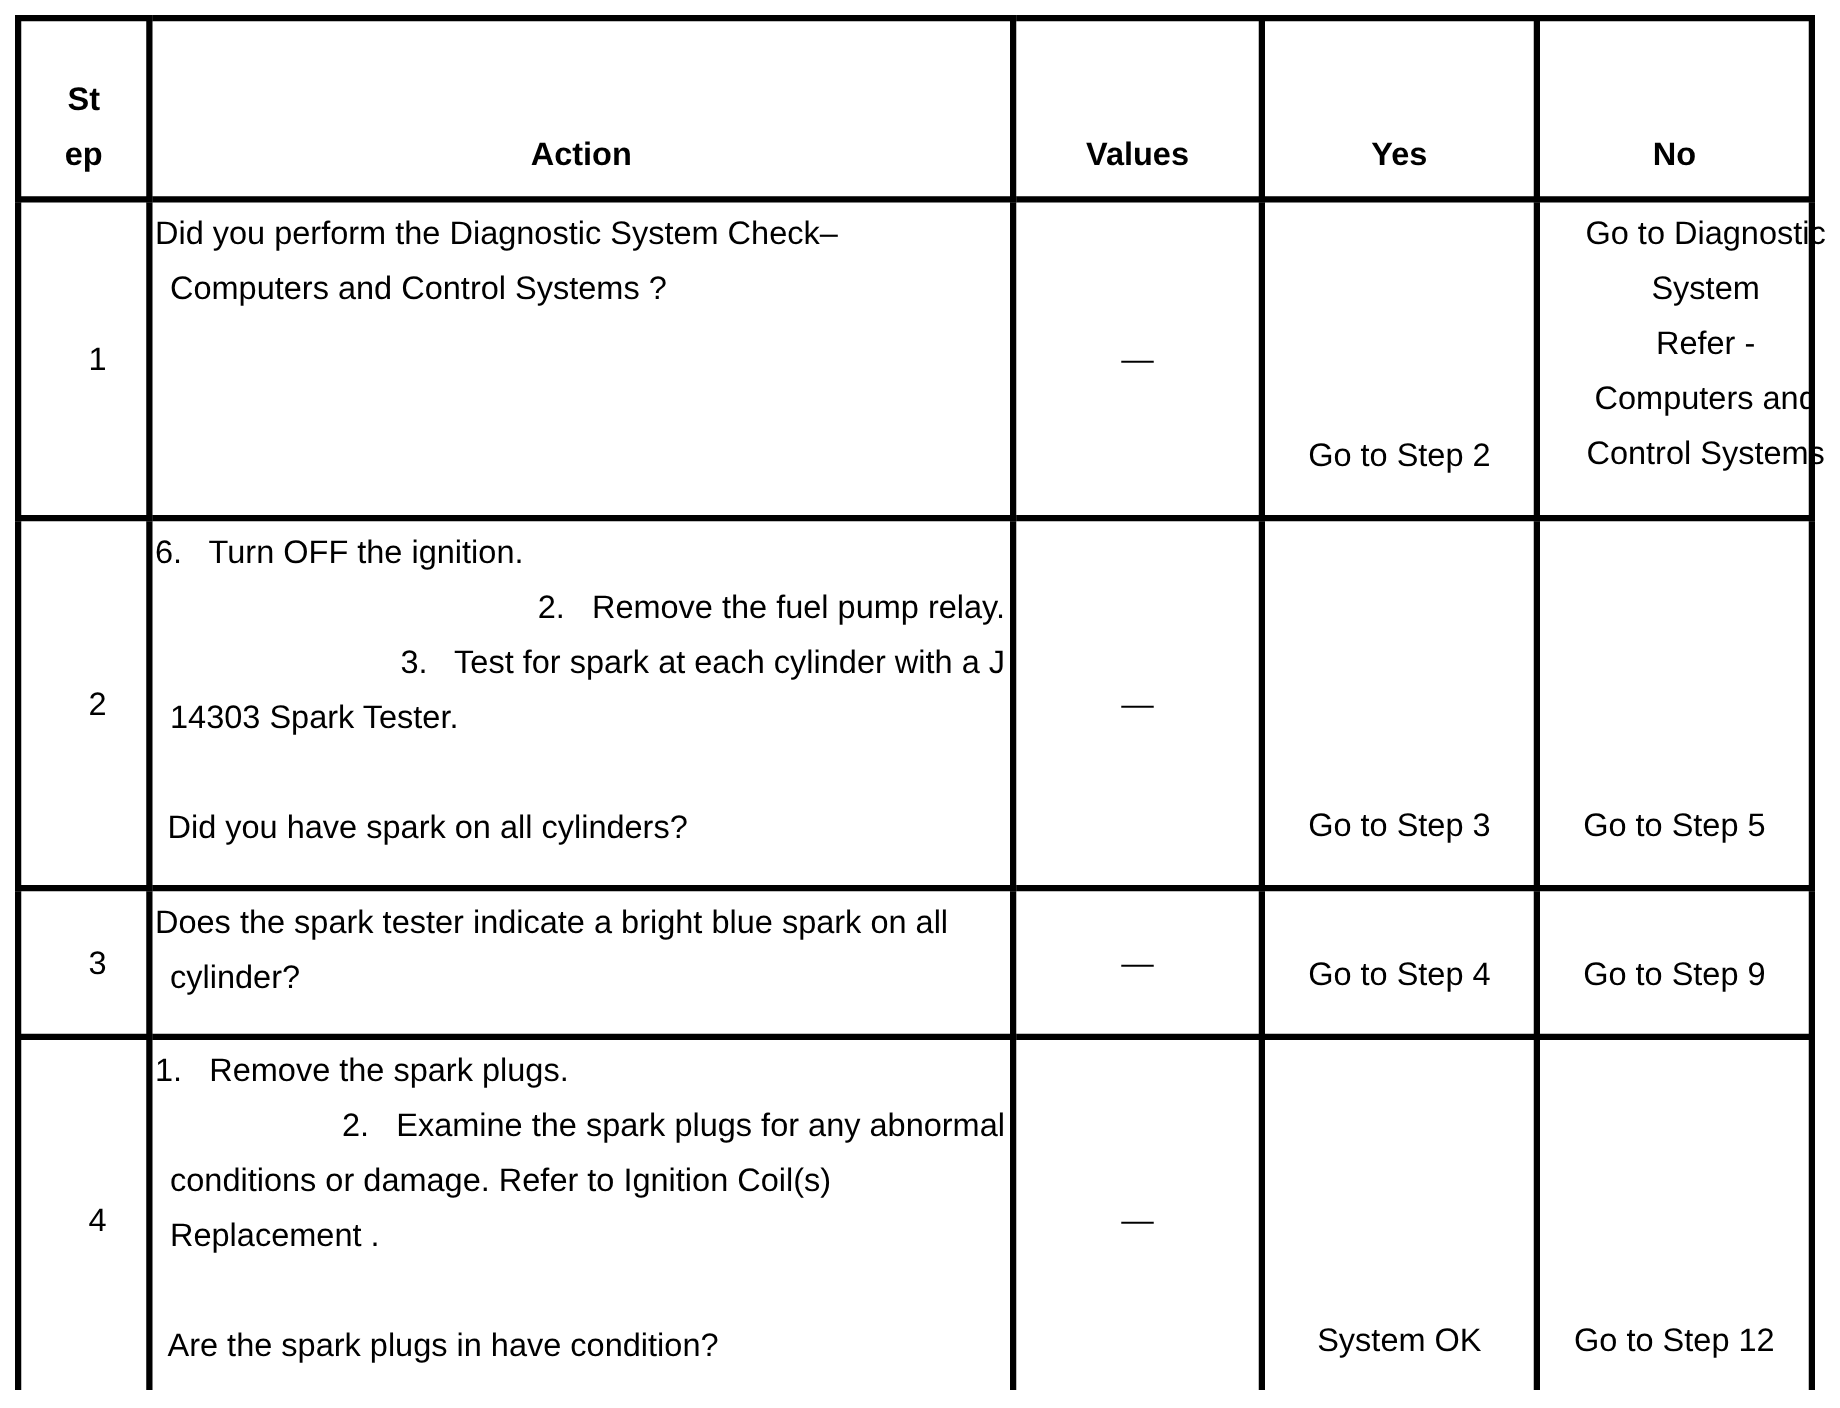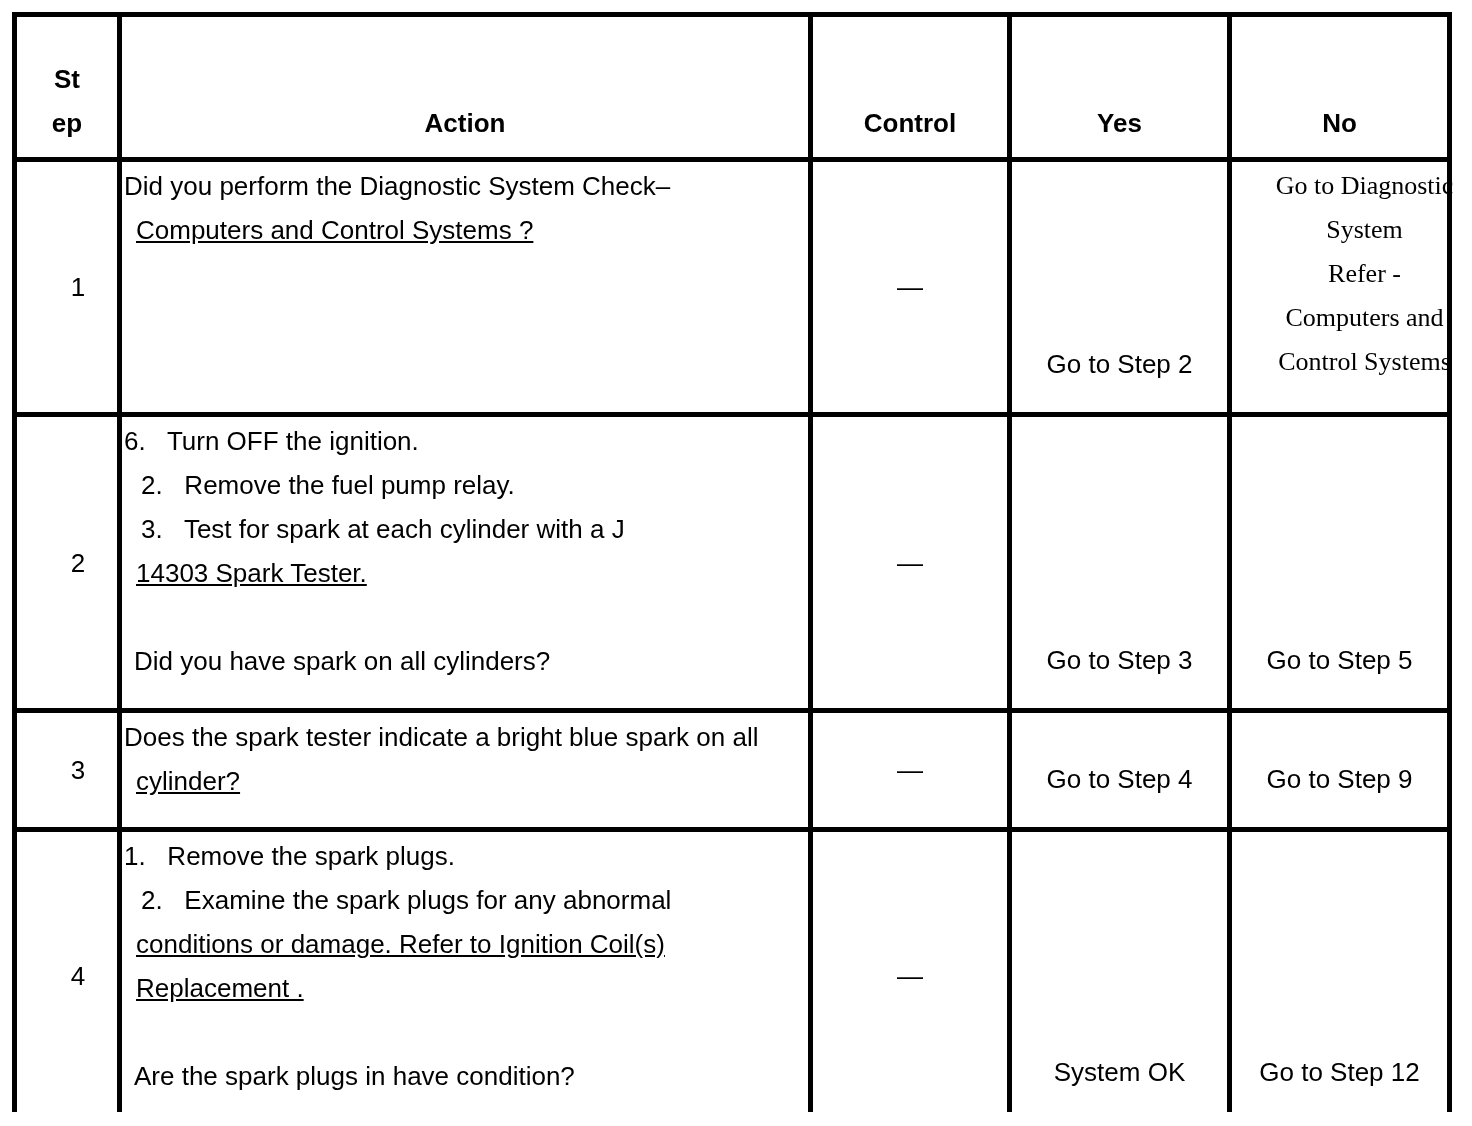--- a/index.html
+++ b/index.html
@@ -53,41 +53,40 @@
   }
   td.action {
     vertical-align: top;
     padding: 2px 4px 2px 2px;
     margin-left: 19px;
   }
   .line {
     white-space: pre-wrap;
     min-height: 44px;
   }
-  .ind-a { padding-left: 17px; }
-  .ind-b { padding-left: 12px; text-decoration: underline; }
+  .ind-a { padding-left: 17px; text-align: right; }
+  .ind-b { padding-left: 12px; }
   .ind-c { padding-left: 10px; }
 
   td.values {
     text-align: center;
     vertical-align: middle;
   }
   td.yes, td.no {
     text-align: center;
     vertical-align: bottom;
     padding-bottom: 26px;
   }
   td.no-top {
     vertical-align: top;
     padding: 2px 0 0 0;
   }
   .no-lines {
     padding-left: 28px;
     margin-right: -22px;
-    font-family: Liberation Serif, serif;
   }
   .nline {
     white-space: nowrap;
     text-align: center;
     min-height: 44px;
   }
 </style>
 </head>
 <body>
 
@@ -98,21 +97,21 @@
         <col class="c-action">
         <col class="c-values">
         <col class="c-yes">
         <col class="c-no">
     </colgroup>
     <tbody>
         <tr class="r-h">
       <th class="h-step">St
 ep</th>
       <th>Action</th>
-      <th>Control</th>
+      <th>Values</th>
       <th>Yes</th>
       <th>No</th>
     </tr>
 
     <tr class="r-1">
       <td class="step">1</td>
       <td class="action">
         <div class="line">Did you perform the Diagnostic System Check–</div>
         <div class="line ind-b">Computers and Control Systems ?</div>
       </td>

